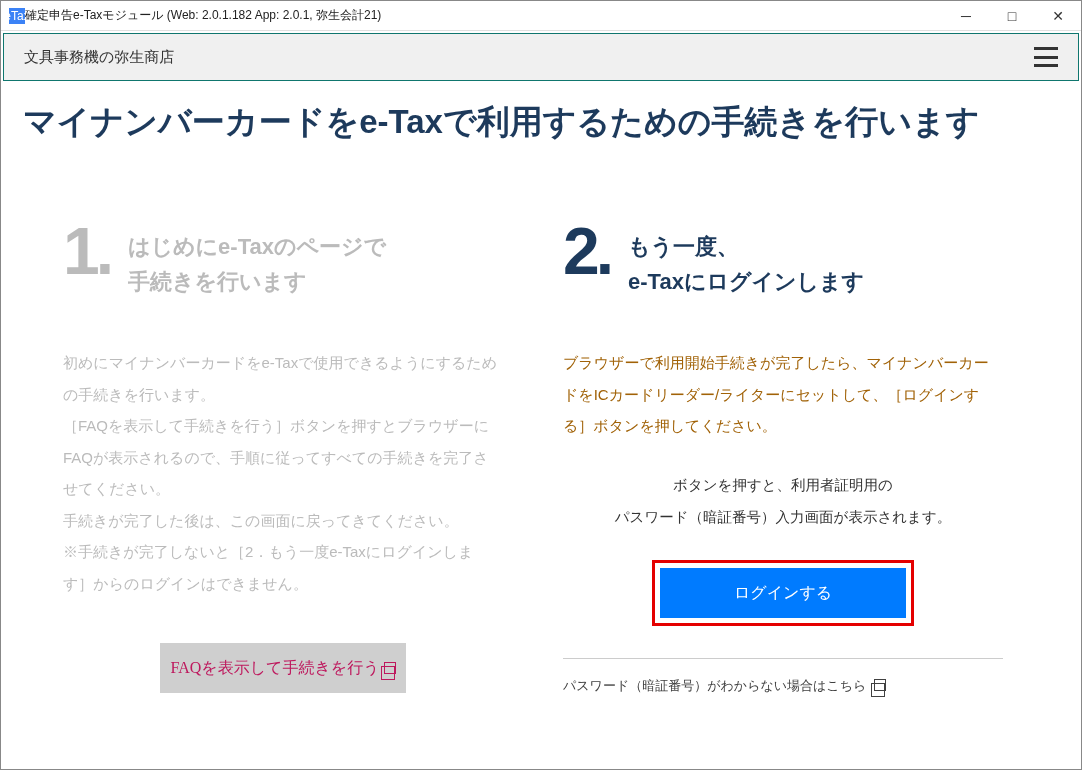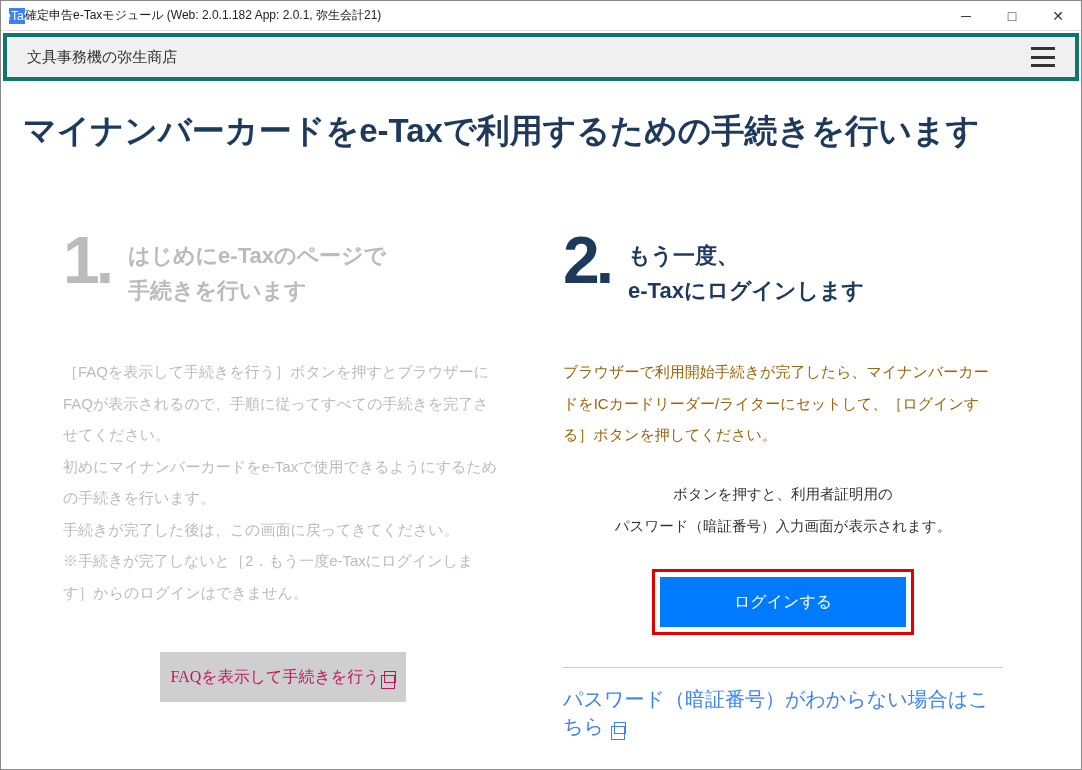--- a/index.html
+++ b/index.html
@@ -39,41 +39,41 @@
     display: flex; align-items: center; justify-content: center;
     font-size: 14px;
     color: #333;
     cursor: pointer;
   }
 
   
   .header {
     height: 48px;
     background: #f0f0f0;
-    border: 4px solid #0f766e;
+    border: 1px solid #0f766e;
     margin: 2px 2px 0 2px;
     display: flex;
     align-items: center;
     padding: 0 20px;
     font-size: 15px;
     color: #333;
   }
   .header .spacer { flex: 1; }
   .hamburger {
     width: 24px; height: 20px;
     display: flex; flex-direction: column; justify-content: space-between;
     cursor: pointer;
   }
   .hamburger span {
     display: block; height: 3px; background: #333; width: 100%;
   }
 
   
   .main {
-    padding: 28px 22px 0 22px;
+    padding: 19px 22px 0 22px;
   }
   .page-title {
     font-size: 33px;
     font-weight: 600;
     color: #1d3a5c;
     letter-spacing: 0px;
     white-space: nowrap;
   }
 
   .steps {
@@ -168,22 +168,22 @@
     left: -4px; top: 3px;
     background: inherit;
   }
 
   .divider {
     border: none;
     border-top: 1px solid #ccc;
     margin: 32px 0 18px 0;
   }
   .link-row {
-    font-size: 20px;
-    color: #3b82f6;
+    font-size: 13px;
+    color: #404040;
     cursor: pointer;
   }
 </style>
 </head>
 <body>
 
 <div class="titlebar">
   <div class="app-icon">eTax</div>
   <span>確定申告e-Taxモジュール (Web: 2.0.1.182 App: 2.0.1, 弥生会計21)</span>
   <span class="spacer"></span>
@@ -211,22 +211,22 @@
 
     <div class="step inactive">
       <div class="step-header">
         <div class="step-number">1.</div>
         <div class="step-title">
           <span>はじめにe-Taxのページで</span><br>
           <span>手続きを行います</span>
         </div>
       </div>
       <div class="step-body">
+        <p>初めにマイナンバーカードをe-Taxで使用できるようにするための手続きを行います。</p>
         <p>［FAQを表示して手続きを行う］ボタンを押すとブラウザーにFAQが表示されるので、手順に従ってすべての手続きを完了させてください。</p>
-        <p>初めにマイナンバーカードをe-Taxで使用できるようにするための手続きを行います。</p>
         <p>手続きが完了した後は、この画面に戻ってきてください。</p>
         <p>※手続きが完了しないと［2．もう一度e-Taxにログインします］からのログインはできません。</p>
       </div>
       <div class="btn-row-inactive">
         <button class="btn disabled">
           <span>FAQを表示して手続きを行う</span><span class="ext-icon"></span>
         </button>
       </div>
     </div>
 

